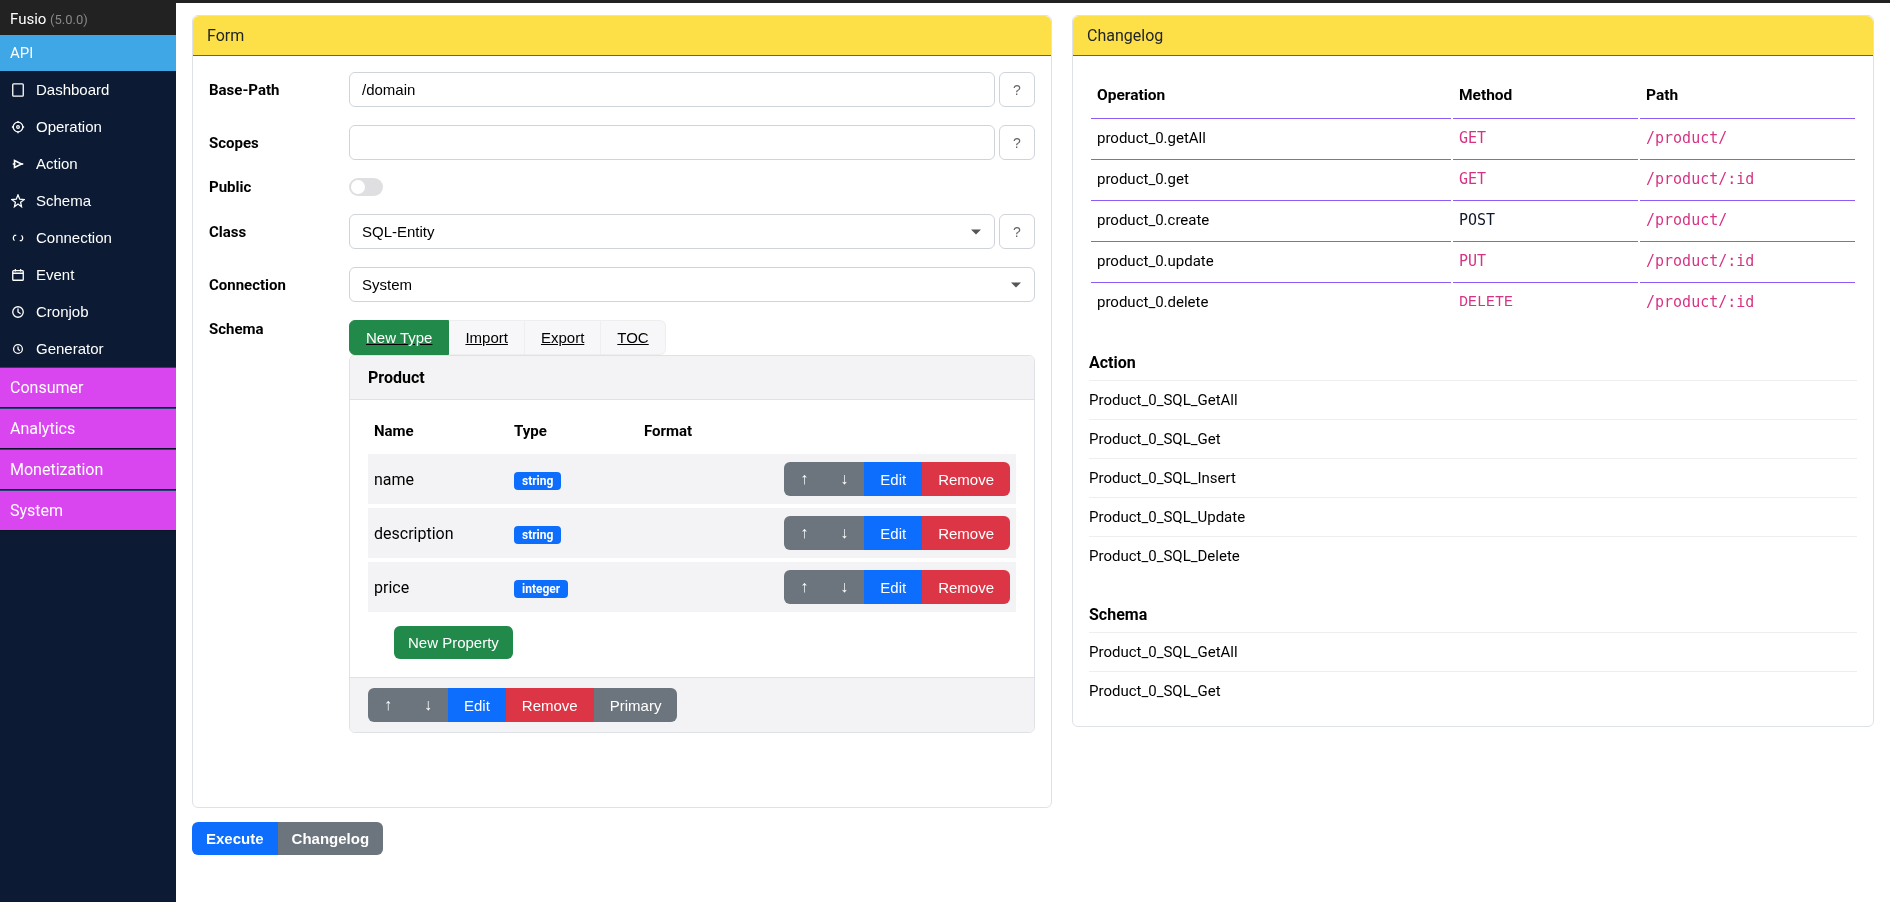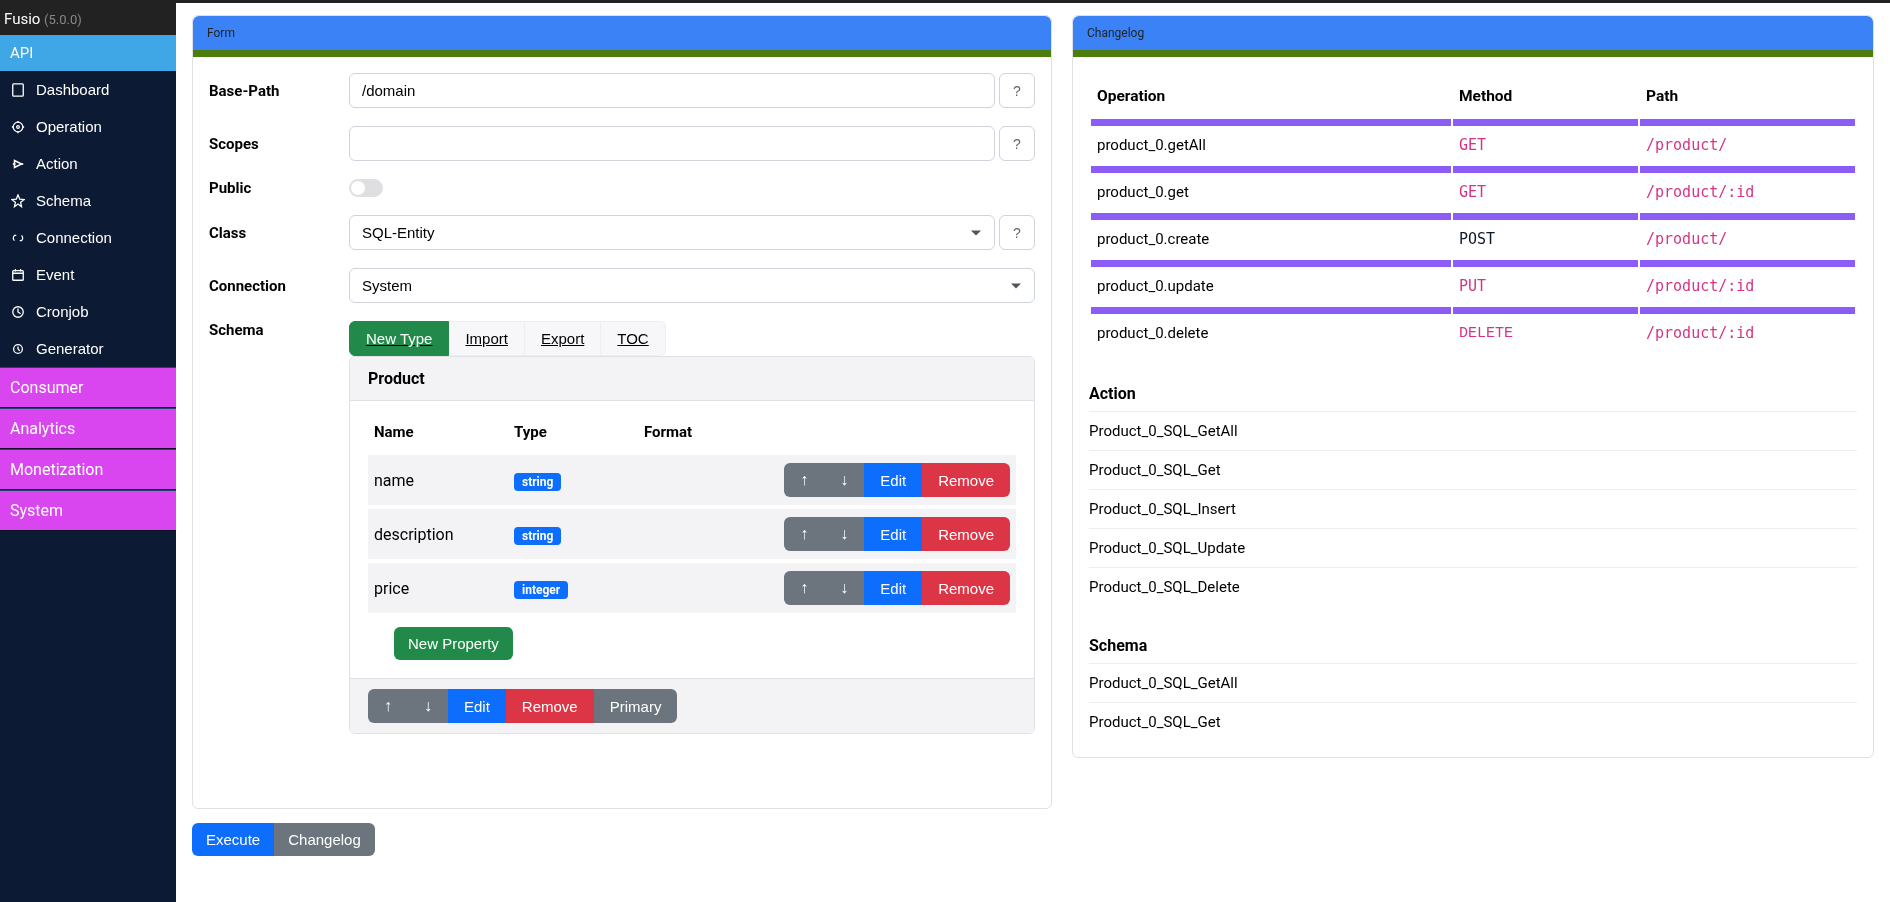--- a/index.html
+++ b/index.html
@@ -1,29 +1,29 @@
 <!DOCTYPE html>
 <html><head>
 <meta charset="utf-8">
 <style>
   * { box-sizing: border-box; margin: 0; padding: 0; }
   html, body { width: 1890px; height: 902px; font-family: -apple-system, BlinkMacSystemFont, "Segoe UI", Roboto, "Helvetica Neue", Arial, sans-serif; font-size: 16px; background:#fff; }
   .topbar { background:#222; color:#fff; height:3px; }
   .layout { display:flex; }
   .sidebar { width:176px; background:#0c1b33; color:#fff; height:899px; flex:0 0 176px; }
-  .brand { background:#222; color:#fff; padding:7px 4px; font-size:15px; }
+  .brand { background:#222; color:#fff; padding:7px 10px; font-size:15px; }
   .brand .ver { color:#888; font-size:13px; }
   .nav-head { background:#3fa7e6; color:#fff; padding:9px 10px; font-size:15px; }
   .nav-item { display:flex; align-items:center; gap:10px; padding:10px 10px; font-size:15px; cursor:pointer; color:#fff; border:none; background:transparent; width:100%; text-align:left; }
   .nav-sec { background:#d946ef; padding:10px 10px; border-top:1px solid #1f4470; border-bottom:1px solid #0a1426; }
   .icon { width:16px; height:16px; display:inline-flex; justify-content:center; align-items:center; }
   .main { flex:1; padding:12px 16px 16px 16px; }
   .row { display:flex; gap:20px; align-items:flex-start; }
   .card { border:1px solid #dee2e6; border-radius:6px; background:#fff; }
-  .card-head { background:#3b82f6; border-bottom:7px solid #4d7c0f; padding:10px 14px; border-radius:6px 6px 0 0; font-size:12px; color:#212529;}
+  .card-head { background:#fde047; border-bottom:1px solid #4d7c0f; padding:10px 14px; border-radius:6px 6px 0 0; font-size:16px; color:#212529;}
   .card-body { padding:16px; }
   .form-row { display:flex; align-items:center; margin-bottom:18px; }
   .form-label { width:140px; font-weight:700; font-size:15px; }
   .input-wrap { flex:1; display:flex; gap:4px; }
   input[type=text].fc, select.fc {
     flex:1; padding:8px 12px; border:1px solid #ced4da; border-radius:6px; font-size:15px; background:#fff;
   }
   select.fc { appearance:none; background-image: none; }
   .sel-wrap { position:relative; flex:1; display:flex; }
   .sel-wrap:after { content:""; position:absolute; right:14px; top:50%; width:0;height:0; border-left:5px solid transparent; border-right:5px solid transparent; border-top:5px solid #555; transform:translateY(-50%); pointer-events:none;}
@@ -47,26 +47,26 @@
   .tbl tbody tr { background:#f3f3f5; border-top:4px solid #fff; }
   .badge { background:#0d6efd; color:#fff; border-radius:4px; padding:2px 8px; font-size:12px; font-weight:700;}
   .btn-group { display:inline-flex; border-radius:6px; overflow:hidden;}
   .btn-group .btn { border-radius:0; padding:8px 16px;}
   .mono { font-family: SFMono-Regular, Menlo, Monaco, Consolas, monospace; font-size:13.5px; }
   .method-get   { color:#d63384; }
   .method-post  { color:#0f172a; }
   .method-put   { color:#d63384; }
   .method-delete{ color:#d63384;font-family:Liberation Mono, monospace; }
   .chg-tbl th { text-align:left; font-weight:700; padding:12px 6px; font-size:15.5px;}
-  .chg-tbl td { padding:10px 6px; border-top:7px solid #8b5cf6; font-size:15px;}
+  .chg-tbl td { padding:10px 6px; border-top:1px solid #8b5cf6; font-size:15px;}
   .chg-sec { margin-top:22px;}
   .chg-sec h3 { font-size:16px; font-weight:700; padding:8px 0;}
   .chg-sec div.item { padding:10px 0; border-top:1px solid #eceef0; font-size:15px;}
   .exec-row { display:flex; margin-top:14px;}
-  .exec-row .btn { border-radius:6px 0 0 6px;}
+  .exec-row .btn { border-radius:6px 0 0 6px;font-weight:bold;}
   .exec-row .btn + .btn { border-radius:0 6px 6px 0;}
   .arrow { font-size:16px; }
 </style>
 </head>
 <body>
 
 <div class="topbar"></div>
 <div class="layout">
 
   <aside class="sidebar">

